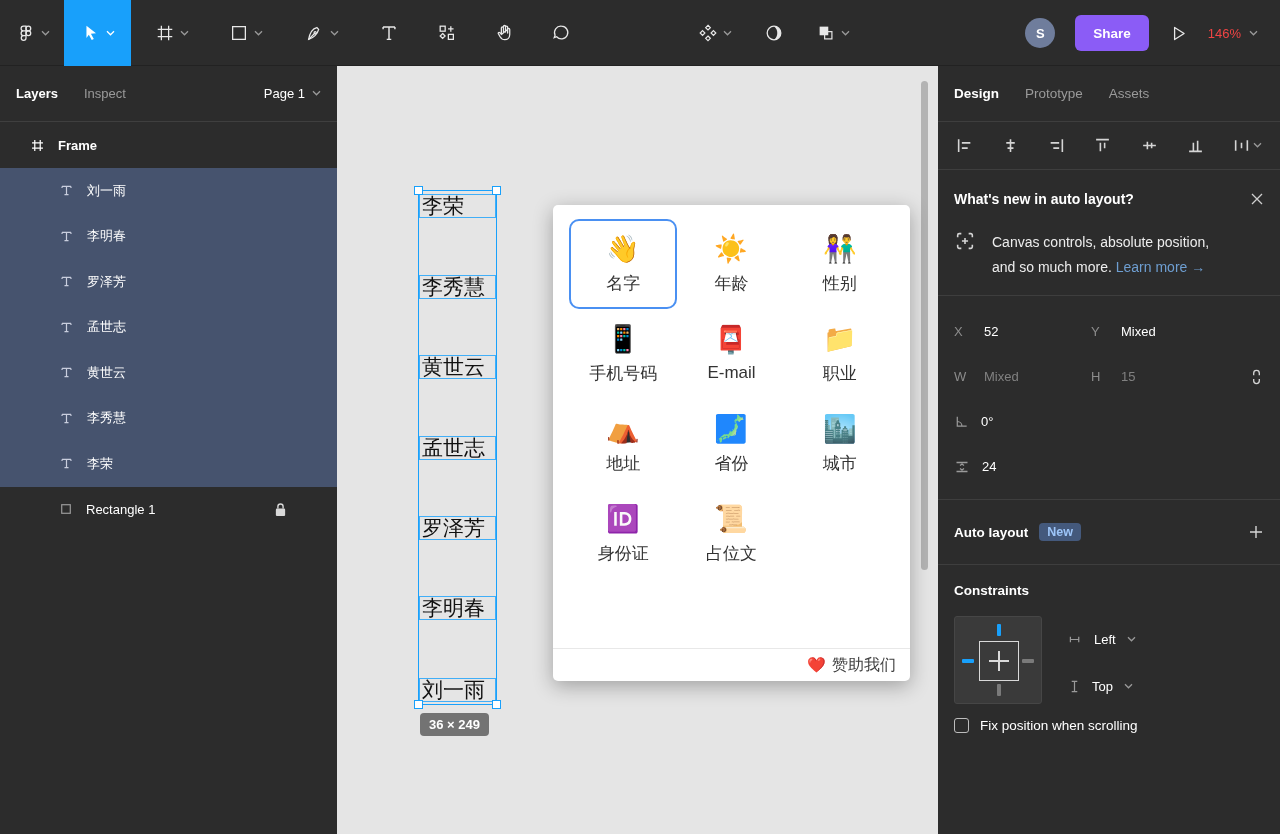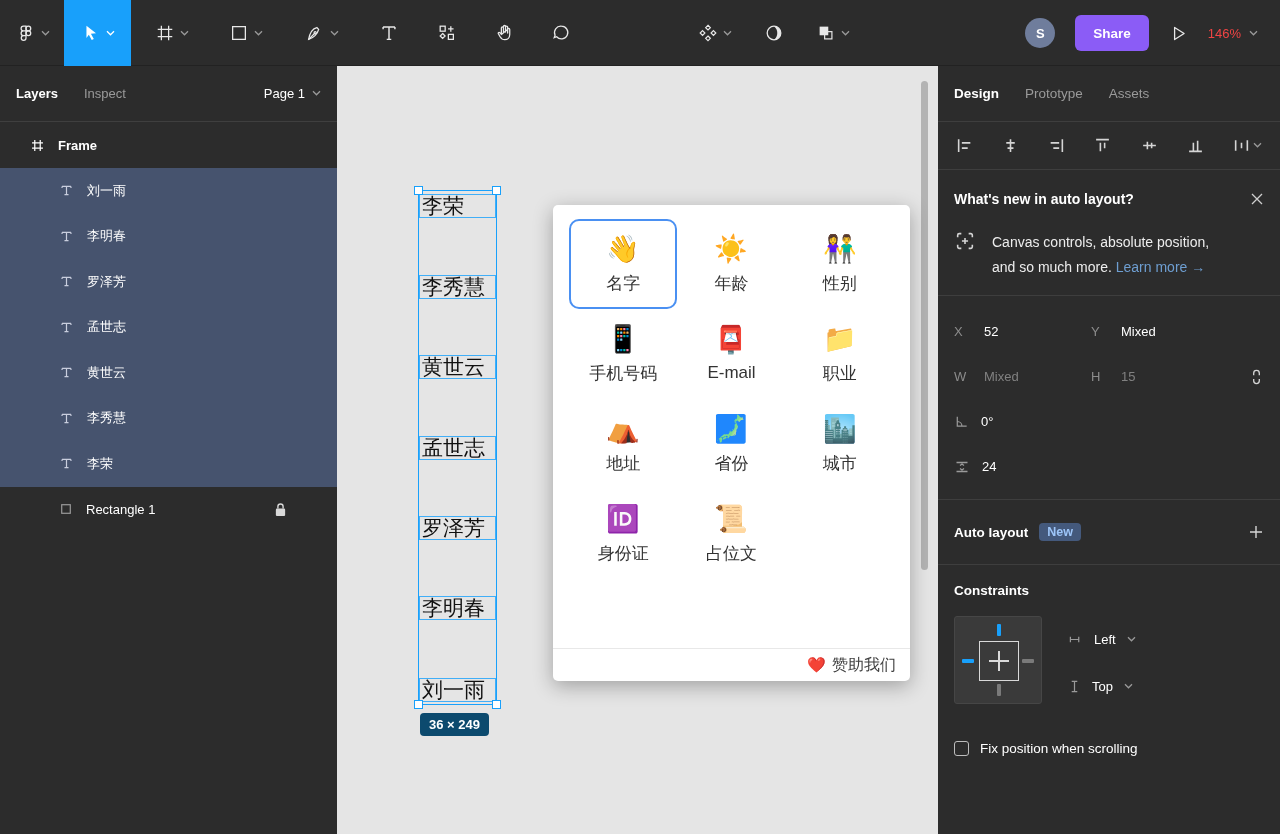--- a/index.html
+++ b/index.html
@@ -40,21 +40,21 @@
   .rect-row{height:45.5px;display:flex;align-items:center;padding-left:60px;gap:14px;color:#fff;cursor:pointer;}
   .lock{margin-left:auto;margin-right:50px;}
 
   
   .canvas{position:absolute;top:66px;left:337px;width:601px;bottom:0;background:#e5e5e5;overflow:hidden;}
   .canvas-scrollbar{position:absolute;left:584px;top:15px;width:7px;height:489px;background:#a6a6a6;border-radius:4px;opacity:.8;cursor:pointer;}
   .sel-box{position:absolute;left:81px;top:124px;width:79px;height:515px;border:1px solid #18a0fb;}
   .c-text{position:absolute;left:0;width:100%;height:24px;border:1px solid rgba(24,160,251,.8);
           display:flex;align-items:center;padding-left:2px;font-size:21px;color:#111;letter-spacing:0;white-space:nowrap;cursor:pointer;}
   .handle{position:absolute;width:9px;height:9px;background:#fff;border:1.5px solid #18a0fb;cursor:pointer;}
-  .size-badge{position:absolute;left:83px;top:647px;padding:4px 9px;background:#0c4a6e;border-radius:4px;
+  .size-badge{position:absolute;left:83px;top:647px;padding:4px 9px;background:#737373;border-radius:4px;
           color:#fff;font-size:13px;font-weight:700;white-space:nowrap;}
 
   
   .plugin{position:absolute;left:216px;top:139px;width:357px;height:476px;background:#fff;border-radius:5px;
           box-shadow:0 5px 20px rgba(0,0,0,.3);z-index:10;}
   .plugin-header{height:48px;background:#252525;border-radius:5px 5px 0 0;display:flex;align-items:center;padding:0 16px;gap:11px;cursor:move;}
   .plugin-badge{width:24px;height:24px;border-radius:6px;background:#5b54e8;display:flex;align-items:center;justify-content:center;}
   .plugin-title{font-size:15px;font-weight:700;color:#fff;}
   .plugin-close{margin-left:auto;cursor:pointer;display:flex;}
   .plugin-body{padding:14px 16px 0;display:grid;grid-template-columns:repeat(3,1fr);grid-auto-rows:90px;}
@@ -104,21 +104,21 @@
   .cn-plus-v{position:absolute;left:43px;top:34px;width:2px;height:20px;background:#d9d9d9;}
   .tick{position:absolute;background:#7a7a7a;border-radius:1px;}
   .tick.blue{background:#18a0fb;}
   .tick.t{left:42px;top:7px;width:4px;height:12px;}
   .tick.b{left:42px;bottom:7px;width:4px;height:12px;}
   .tick.l{left:7px;top:42px;width:12px;height:4px;}
   .tick.r{right:7px;top:42px;width:12px;height:4px;}
   .cn-drops{margin-left:26px;padding-top:8px;}
   .cn-row{display:flex;align-items:center;gap:11px;height:30px;margin-bottom:17px;cursor:pointer;}
   .cn-lab{color:#fff;font-size:13px;}
-  .fix-row{display:flex;align-items:center;margin-top:23px;cursor:pointer;}
+  .fix-row{display:flex;align-items:center;cursor:pointer;}
   .checkbox{width:15px;height:15px;border:1.5px solid #bdbdbd;border-radius:3px;margin-right:11px;cursor:pointer;}
   .fix-lab{font-size:13.5px;color:#fff;}
 </style>
 </head>
 <body>
 
 <div class="app">
 
   <div class="toolbar">
     <div class="tb-left">

